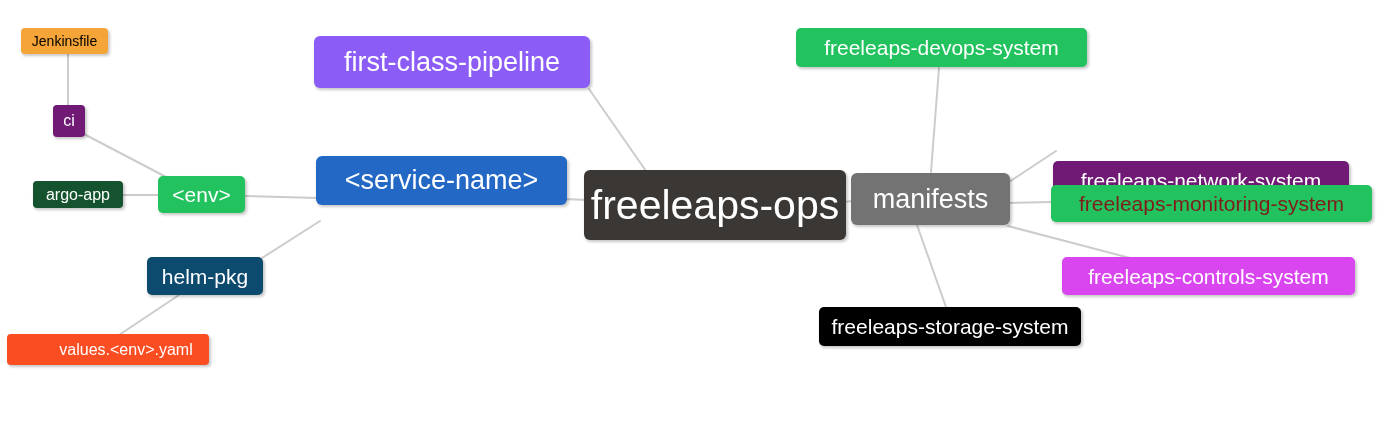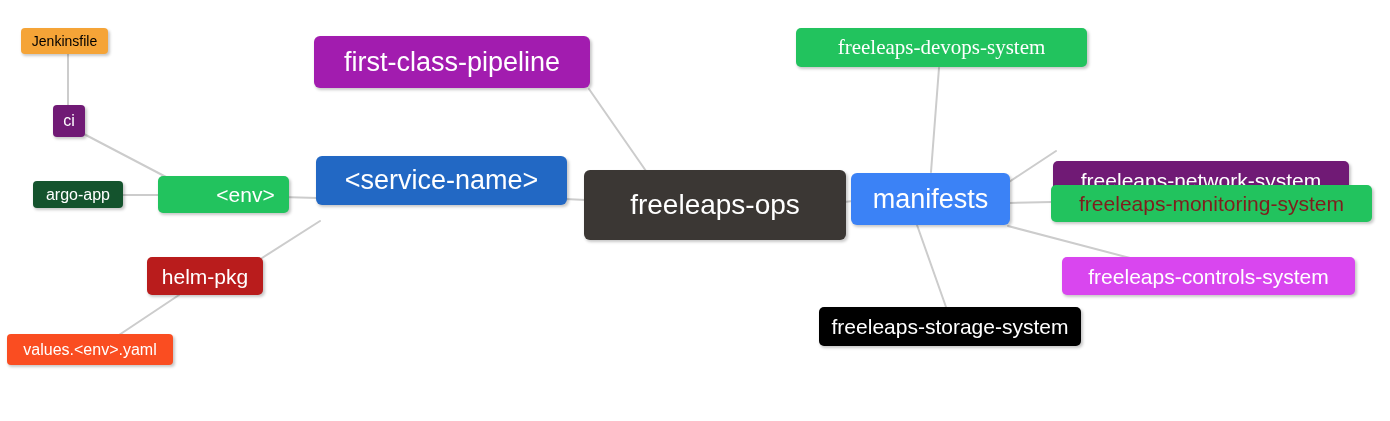--- a/index.html
+++ b/index.html
@@ -24,21 +24,21 @@
     align-items: center;
     justify-content: center;
     color: #ffffff;
     border-radius: 5px;
     box-shadow: 1.5px 2px 3px rgba(0,0,0,0.22);
     white-space: nowrap;
     cursor: default;
     user-select: none;
     line-height: 1;
   }
-  .lvl-root   { font-size: 28px; border-radius: 6px; }
+  .lvl-root   { font-size: 41px; border-radius: 6px; }
   .lvl-level1 { font-size: 27px; border-radius: 6px; }
   .lvl-level2 { font-size: 21px; }
   .lvl-level3 { font-size: 16px; border-radius: 4px; }
   .lvl-level4 { font-size: 14px; border-radius: 4px; }
 </style>
 </head>
 <body>
 
 <div class="stage">
   <svg class="edge-layer" viewBox="0 0 1390 421" xmlns="http://www.w3.org/2000/svg">
@@ -52,28 +52,28 @@
       <line x1="589" y1="89" x2="646" y2="171" stroke="#cccccc" stroke-width="2" stroke-linecap="round"></line>
       <line x1="844" y1="202" x2="853" y2="201" stroke="#cccccc" stroke-width="2" stroke-linecap="round"></line>
       <line x1="931" y1="172" x2="939" y2="68" stroke="#cccccc" stroke-width="2" stroke-linecap="round"></line>
       <line x1="1009" y1="182" x2="1056" y2="151" stroke="#cccccc" stroke-width="2" stroke-linecap="round"></line>
       <line x1="1009" y1="203" x2="1052" y2="202" stroke="#cccccc" stroke-width="2" stroke-linecap="round"></line>
       <line x1="1008" y1="226" x2="1130" y2="258" stroke="#cccccc" stroke-width="2" stroke-linecap="round"></line>
       <line x1="917" y1="225" x2="946" y2="307" stroke="#cccccc" stroke-width="2" stroke-linecap="round"></line>
     </svg>
   <div class="node-layer" id="node-layer">
       <div class="node lvl-root" style="left: 584px; top: 170px; width: 262px; height: 70px; background: rgb(59, 55, 52); color: rgb(255, 255, 255);">freeleaps-ops</div>
-      <div class="node lvl-level1" style="left: 314px; top: 36px; width: 276px; height: 52px; background: #a21caf; color: rgb(255, 255, 255);">first-class-pipeline</div>
+      <div class="node lvl-level1" style="left: 314px; top: 36px; width: 276px; height: 52px; background: #8b5cf6; color: rgb(255, 255, 255);">first-class-pipeline</div>
       <div class="node lvl-level1" style="left: 316px; top: 156px; width: 251px; height: 49px; background: rgb(34, 104, 196); color: rgb(255, 255, 255);">&lt;service-name&gt;</div>
-      <div class="node lvl-level1" style="left: 851px; top: 173px; width: 159px; height: 52px; background: #3b82f6; color: rgb(255, 255, 255);">manifests</div>
-      <div class="node lvl-level2" style="left: 158px; top: 176px; width: 87px; height: 37px; background: rgb(34, 195, 94); color: rgb(255, 255, 255); padding-left: 44px;">&lt;env&gt;</div>
-      <div class="node lvl-level2" style="left: 147px; top: 257px; width: 116px; height: 38px; background: #b91c1c; color: rgb(255, 255, 255);">helm-pkg</div>
-      <div class="node lvl-level2" style="left: 796px; top: 28px; width: 291px; height: 39px; background: rgb(34, 195, 94); color: rgb(255, 255, 255); font-family: Liberation Serif, serif;">freeleaps-devops-system</div>
+      <div class="node lvl-level1" style="left: 851px; top: 173px; width: 159px; height: 52px; background: #737373; color: rgb(255, 255, 255);">manifests</div>
+      <div class="node lvl-level2" style="left: 158px; top: 176px; width: 87px; height: 37px; background: rgb(34, 195, 94); color: rgb(255, 255, 255);">&lt;env&gt;</div>
+      <div class="node lvl-level2" style="left: 147px; top: 257px; width: 116px; height: 38px; background: #0c4a6e; color: rgb(255, 255, 255);">helm-pkg</div>
+      <div class="node lvl-level2" style="left: 796px; top: 28px; width: 291px; height: 39px; background: rgb(34, 195, 94); color: rgb(255, 255, 255);">freeleaps-devops-system</div>
       <div class="node lvl-level2" style="left: 1053px; top: 121px; width: 296px; height: 38px; background: #701a75; color: rgb(255, 255, 255); margin-top: 40px;">freeleaps-network-system</div>
       <div class="node lvl-level2" style="left: 1051px; top: 185px; width: 321px; height: 37px; background: rgb(34, 195, 94); color: #7f1d1d;">freeleaps-monitoring-system</div>
       <div class="node lvl-level2" style="left: 1062px; top: 257px; width: 293px; height: 38px; background: #d946ef; color: rgb(255, 255, 255);">freeleaps-controls-system</div>
       <div class="node lvl-level2" style="left: 819px; top: 307px; width: 262px; height: 39px; background: #000000; color: rgb(255, 255, 255);">freeleaps-storage-system</div>
       <div class="node lvl-level3" style="left: 53px; top: 105px; width: 32px; height: 32px; background: #701a75; color: rgb(255, 255, 255);">ci</div>
       <div class="node lvl-level3" style="left: 33px; top: 181px; width: 90px; height: 27px; background: #14532d; color: rgb(255, 255, 255);">argo-app</div>
-      <div class="node lvl-level3" style="left: 7px; top: 334px; width: 166px; height: 31px; background: rgb(250, 77, 33); color: rgb(255, 255, 255);">values.&lt;env&gt;.yaml</div>
+      <div class="node lvl-level3" style="left: 7px; top: 334px; width: 166px; height: 31px; background: rgb(250, 77, 33); color: rgb(255, 255, 255); padding-left: 36px;">values.&lt;env&gt;.yaml</div>
       <div class="node lvl-level4" style="left: 21px; top: 28px; width: 87px; height: 26px; background: rgb(245, 164, 55); color: #000000;">Jenkinsfile</div>
     </div>
 </div>
 
 </body></html>

